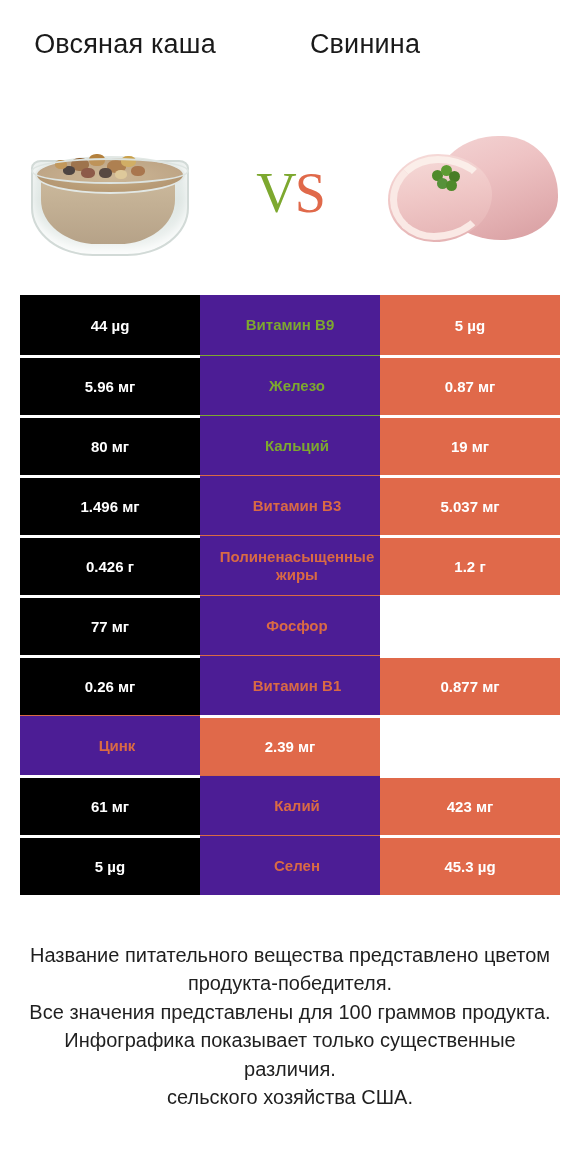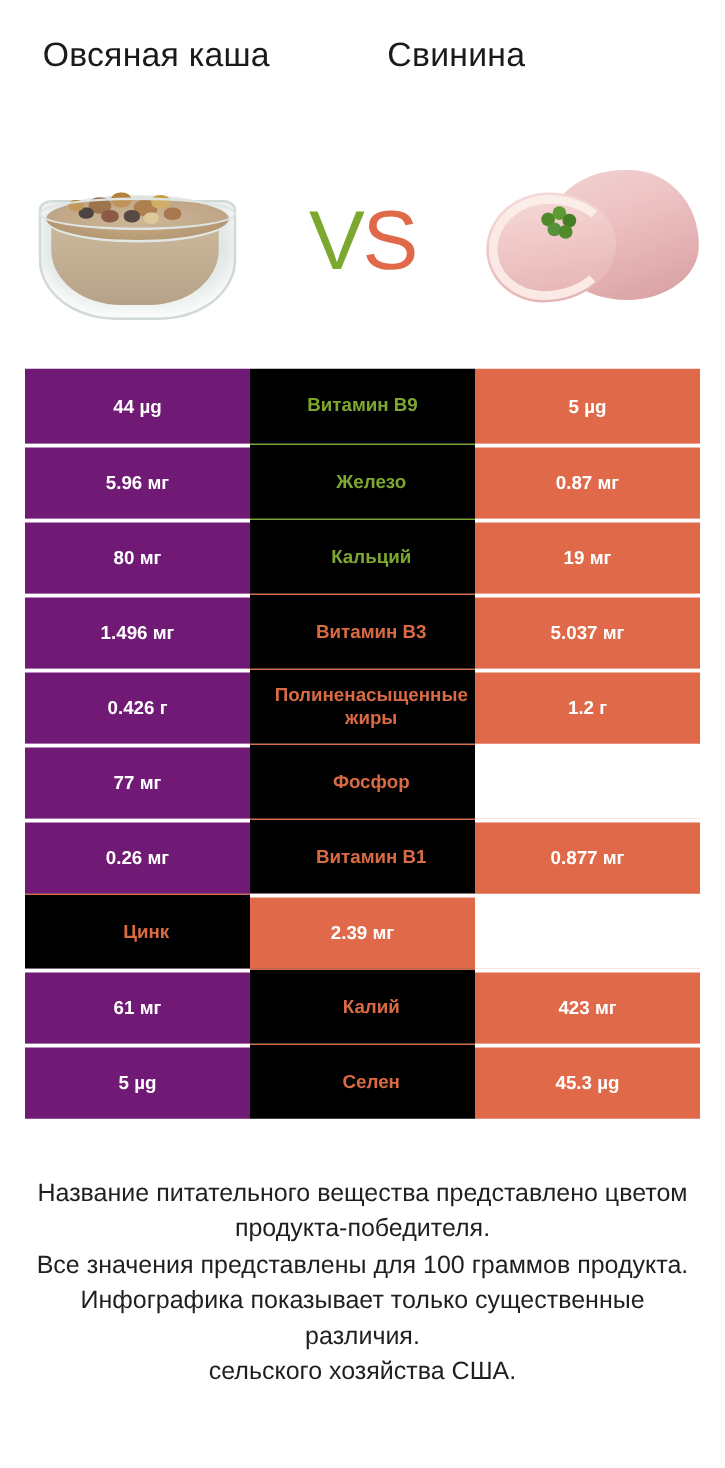--- a/index.html
+++ b/index.html
@@ -44,26 +44,26 @@
     justify-content: space-between;
   }
   .prod-cell {
     width: 215px;
     height: 190px;
     display: flex;
     align-items: center;
     justify-content: center;
   }
   .vs {
-    font-size: 67px;
+    font-size: 56px;
     font-weight: 400;
     letter-spacing: -2px;
     line-height: 1;
     white-space: nowrap;
-    font-family: Liberation Sans, sans-serif;
+    font-family: Liberation Serif, serif;
   }
   .vs .v { color: #7DA82F; }
   .vs .s { color: #E0694A; }
 
   
   .bowl-wrap { position: relative; width: 170px; height: 125px; }
   .bowl-glass {
     position: absolute; left: 8px; top: 30px;
     width: 154px; height: 92px;
     background: linear-gradient(180deg,#e9eeec 0%, #dfe7e4 40%, #eef2f0 100%);
@@ -135,25 +135,25 @@
   }
   .cell {
     display: flex;
     align-items: center;
     justify-content: center;
     font-size: 15px;
     font-weight: bold;
     box-sizing: border-box;
     text-align: center;
   }
-  .cell.left  { width: 180px; color: #ffffff; background: #701a75; }
+  .cell.left  { width: 180px; color: #ffffff; background: #000000; }
   .cell.right { width: 180px; color: #ffffff; background: #E0694A; }
   .cell.mid {
     width: 180px;
-    background: #000000;
+    background: #4c1d95;
     padding: 0 2px;
     line-height: 1.15;
     overflow: hidden;
     white-space: nowrap;
   }
   .cell.mid.wrap { white-space: normal; }
   .cell.mid.green  { color: #7DA82F; }
   .cell.mid.orange { color: #D96A44; }
   .row .cell.left  { margin-right: 0; }
 

